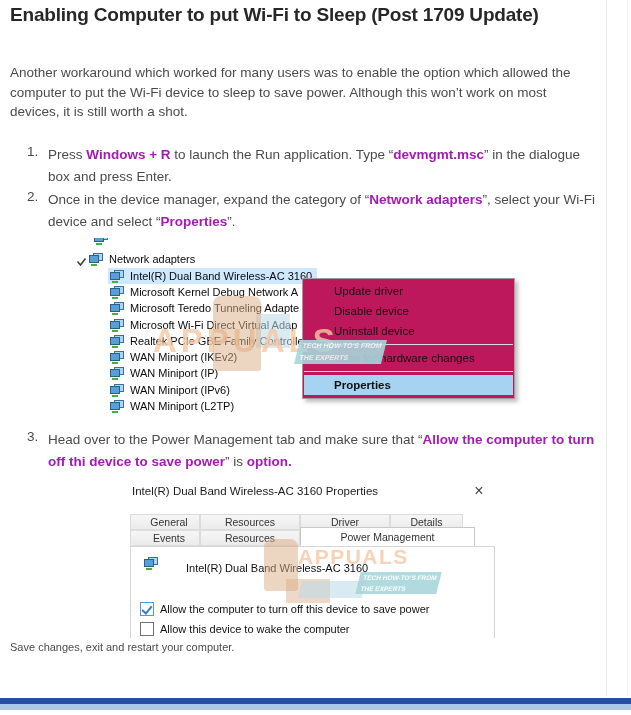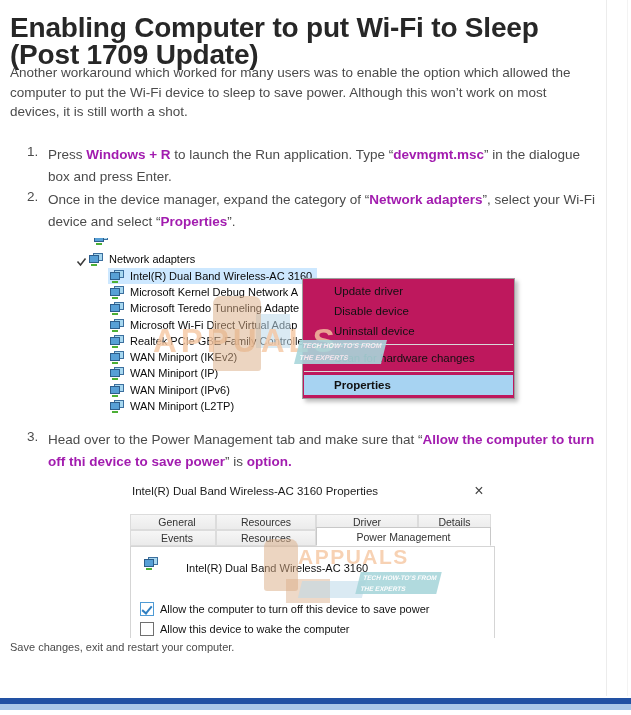--- a/index.html
+++ b/index.html
@@ -1,21 +1,21 @@
 <!DOCTYPE html>
 <html style="--selection-highlight: #cde8ff; --menu-highlight: #a7d3f2; --footer-bar-dark: #2251a3; --footer-bar-light: #abc8e8; --watermark-peach: #f6c7a2; --watermark-teal: #a9d6db;"><head>
 <meta charset="utf-8">
 <style>
   html,body{margin:0;padding:0;background:#fff;}
   body{width:631px;height:715px;position:relative;overflow:hidden;
        font-family:"Liberation Sans",sans-serif;-webkit-font-smoothing:antialiased;}
   .abs{position:absolute;}
 
   
-  .page-title{left:10px;top:14px;width:596px;margin:0;font-size:28px;line-height:27px;
+  .page-title{left:10px;top:1px;width:596px;margin:0;font-size:19px;line-height:27px;
               font-weight:bold;color:#272727;letter-spacing:-0.2px;}
   .intro{left:10px;top:63px;width:578px;font-size:13.5px;line-height:19.5px;color:#4b4b4b;}
   .closing{left:10px;top:641px;width:560px;font-size:11px;color:#4b4b4b;}
   .step{display:flex;left:27px;color:#4b4b4b;font-size:13.5px;}
   .step-num{width:16px;margin-right:5px;flex:0 0 16px;}
   .step-text{width:553px;line-height:21.5px;}
   .step-text b{color:#a21caf;}
   .step1{top:144px;}
   .step2{top:189px;}
   .step3{top:429px;}
@@ -57,21 +57,21 @@
   .dlg-shot{left:128px;top:483px;width:372px;height:154px;background:#fff;}
   .dlg-title{left:4px;top:2px;font-size:11.5px;color:#1b1b1b;white-space:nowrap;text-align:center;}
   .dlg-close{left:340px;top:0;width:22px;height:18px;font-size:16px;line-height:16px;
              color:#444;text-align:center;cursor:default;}
   .tab-row{display:flex;left:2px;width:365px;height:16px;}
   .tab-row1{top:31px;}
   .tab-row2{top:47px;}
   .tab{box-sizing:border-box;height:16px;border:1px solid #dcdcdc;
        background:linear-gradient(#f6f6f6,#ebebeb);display:flex;align-items:center;
        justify-content:center;font-size:10.5px;color:#333;white-space:nowrap;}
-  .t-w1{width:86px;padding-left:8px;}.t-w2{width:100px;}.t-w3{width:102px;}.t-w4{width:73px;}.t-w5{width:175px;}
+  .t-w1{width:70px;padding-left:8px;}.t-w2{width:100px;}.t-w3{width:90px;}.t-w4{width:73px;}.t-w5{width:175px;}
   .tab.active{background:#fff;height:19px;margin-top:-3px;border-color:#c8c8c8;
               border-bottom:1px solid #fff;z-index:3;}
   .dlg-content{left:2px;top:63px;width:363px;height:91px;border:1px solid #d5d5d5;
                border-bottom:none;background:#fff;}
   .dlg-icon{left:16px;top:74px;width:30px;height:26px;}
   .dlg-icon .net-icon{transform:scale(1.9);transform-origin:0 0;}
   .dlg-device-name{left:58px;top:79px;font-size:11px;color:#111;white-space:nowrap;}
   .cb-row{left:12px;display:flex;align-items:center;gap:6px;}
   .cb-row1{top:119px;}
   .cb-row2{top:139px;}

